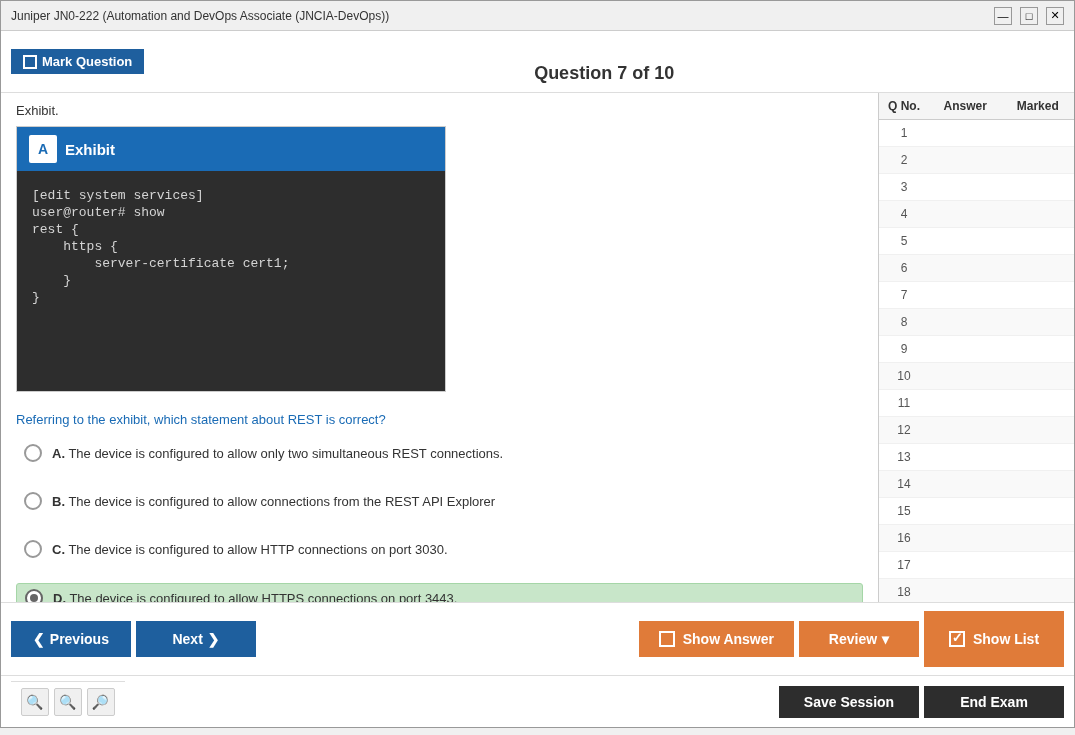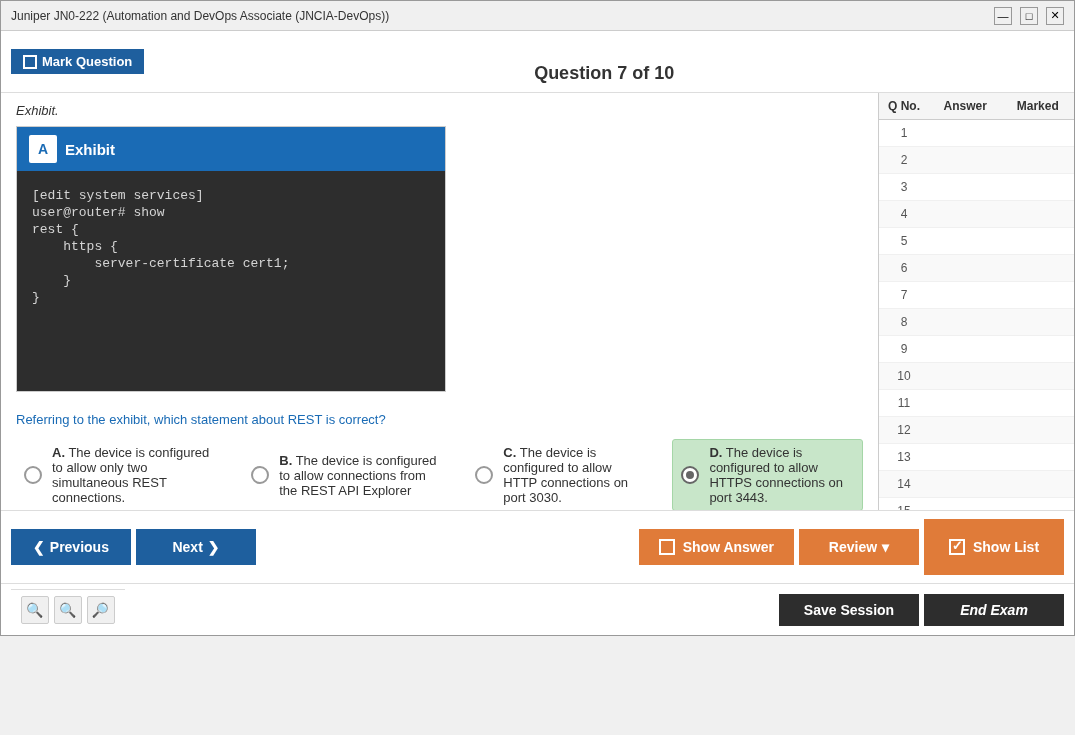--- a/index.html
+++ b/index.html
@@ -1,44 +1,44 @@
 <!DOCTYPE html>
 <html><head>
   <meta charset="utf-8">
   <style>
     * { box-sizing: border-box; margin: 0; padding: 0; }
     body { font-family: 'Segoe UI', Arial, sans-serif; font-size: 13px; background: #f0f0f0; }
 
-    .window { width: 1075px; height: 636px; background: #fff; border: 1px solid #999; display: flex; flex-direction: column; }
+    .window { width: 1075px; height: 728px; background: #fff; border: 1px solid #999; display: flex; flex-direction: column; }
 
     .title-bar { background: #f0f0f0; border-bottom: 1px solid #ccc; padding: 5px 10px; display: flex; justify-content: space-between; align-items: center; height: 30px; }
     .title-bar-text { font-size: 12px; color: #333; }
     .title-bar-controls { display: flex; gap: 8px; }
     .title-bar-btn { width: 18px; height: 18px; border: 1px solid #999; background: #f0f0f0; cursor: pointer; display: flex; align-items: center; justify-content: center; font-size: 11px; }
 
     .toolbar { display: flex; align-items: center; padding: 8px 10px; border-bottom: 1px solid #ddd; background: #fff; }
     .mark-question-btn { background: #1e5f9e; color: #fff; border: none; padding: 5px 12px; cursor: pointer; display: flex; align-items: center; gap: 5px; font-size: 13px; font-weight: bold; }
     .mark-question-btn .checkbox-icon { width: 14px; height: 14px; border: 2px solid #fff; background: transparent; display: inline-block; }
     .question-title { flex: 1; text-align: center; font-size: 18px; font-weight: bold; color: #333; margin-top: 24px; }
 
     .main-area { display: flex; flex: 1; overflow: hidden; }
 
     .content-area { flex: 1; display: flex; flex-direction: column; overflow-y: auto; padding: 10px 15px; border-right: 1px solid #ccc; }
 
-    .exhibit-label { font-style: italic; color: #333; margin-bottom: 8px; }
+    .exhibit-label { color: #333; margin-bottom: 8px; }
 
     .exhibit-box { width: 430px; border: 1px solid #ccc; margin-bottom: 10px; }
     .exhibit-header { background: #1a6bb5; color: #fff; padding: 8px 12px; display: flex; align-items: center; gap: 8px; font-size: 15px; font-weight: bold; }
     .exhibit-logo { width: 28px; height: 28px; background: #fff; color: #1a6bb5; display: flex; align-items: center; justify-content: center; font-weight: bold; font-size: 14px; border-radius: 2px; }
     .exhibit-content { background: #2d2d2d; color: #d4d4d4; font-family: 'Courier New', monospace; font-size: 13px; padding: 15px; min-height: 220px; }
     .exhibit-content .line { margin: 2px 0; white-space: pre; }
 
     .question-text { color: #1a6bb5; font-size: 13px; margin: 10px 0 12px 0; }
 
-    .options { display: flex; flex-direction: row; gap: 20px; padding-bottom: 10px; }
+    .options { display: flex; flex-direction: column; gap: 20px; padding-bottom: 10px; }
     .option { display: flex; align-items: center; gap: 10px; padding: 5px 8px; border-radius: 3px; }
     .option.selected { background: #c8e6c9; border: 1px solid #a5d6a7; }
     .option-radio { width: 18px; height: 18px; border-radius: 50%; border: 2px solid #999; background: #fff; flex-shrink: 0; display: flex; align-items: center; justify-content: center; }
     .option-radio.checked { border-color: #666; }
     .option-radio.checked::after { content: ''; width: 8px; height: 8px; border-radius: 50%; background: #666; }
     .option-text { font-size: 13px; color: #333; }
     .option-text strong { color: #333; }
 
     .sidebar { width: 195px; display: flex; flex-direction: column; overflow: hidden; background: #fff; }
     .sidebar-header { display: grid; grid-template-columns: 50px 1fr 1fr; border-bottom: 1px solid #ccc; padding: 4px 0; background: #f5f5f5; }
@@ -55,21 +55,21 @@
     .btn-review { background: #e07b39; color: #fff; border: none; padding: 10px 20px; cursor: pointer; font-size: 14px; font-weight: bold; display: flex; align-items: center; gap: 5px; min-width: 120px; justify-content: center; }
     .btn-show-list { background: #e07b39; color: #fff; border: none; padding: 20px 20px; cursor: pointer; font-size: 14px; font-weight: bold; display: flex; align-items: center; gap: 8px; min-width: 140px; justify-content: center; }
     .btn-checkbox-icon { width: 16px; height: 16px; border: 2px solid #fff; background: transparent; display: inline-block; position: relative; }
     .btn-checkbox-icon.checked::after { content: '✓'; position: absolute; top: -3px; left: 1px; color: #fff; font-size: 13px; }
 
     .zoom-bar { display: flex; align-items: center; gap: 5px; padding: 6px 10px; border-top: 1px solid #ddd; background: #fff; }
     .zoom-btn { width: 28px; height: 28px; border: 1px solid #ccc; background: #f0f0f0; cursor: pointer; display: flex; align-items: center; justify-content: center; font-size: 16px; border-radius: 2px; }
 
     .bottom-right-btns { margin-left: auto; display: flex; gap: 5px; }
     .btn-save { background: #2d2d2d; color: #fff; border: none; padding: 8px 20px; cursor: pointer; font-size: 14px; font-weight: bold; min-width: 140px; }
-    .btn-end { background: #2d2d2d; color: #fff; border: none; padding: 8px 20px; cursor: pointer; font-size: 14px; font-weight: bold; min-width: 140px; font-style: italic; }
+    .btn-end { background: #2d2d2d; color: #fff; border: none; padding: 8px 20px; cursor: pointer; font-size: 14px; font-weight: bold; min-width: 140px; }
 
     .footer-area { display: flex; align-items: center; padding: 5px 10px; border-top: 1px solid #ddd; background: #fff; }
   </style>
 </head>
 <body>
 
 <div class="window">
 
   <div class="title-bar">
     <span class="title-bar-text">Juniper JN0-222 (Automation and DevOps Associate (JNCIA-DevOps))</span>

